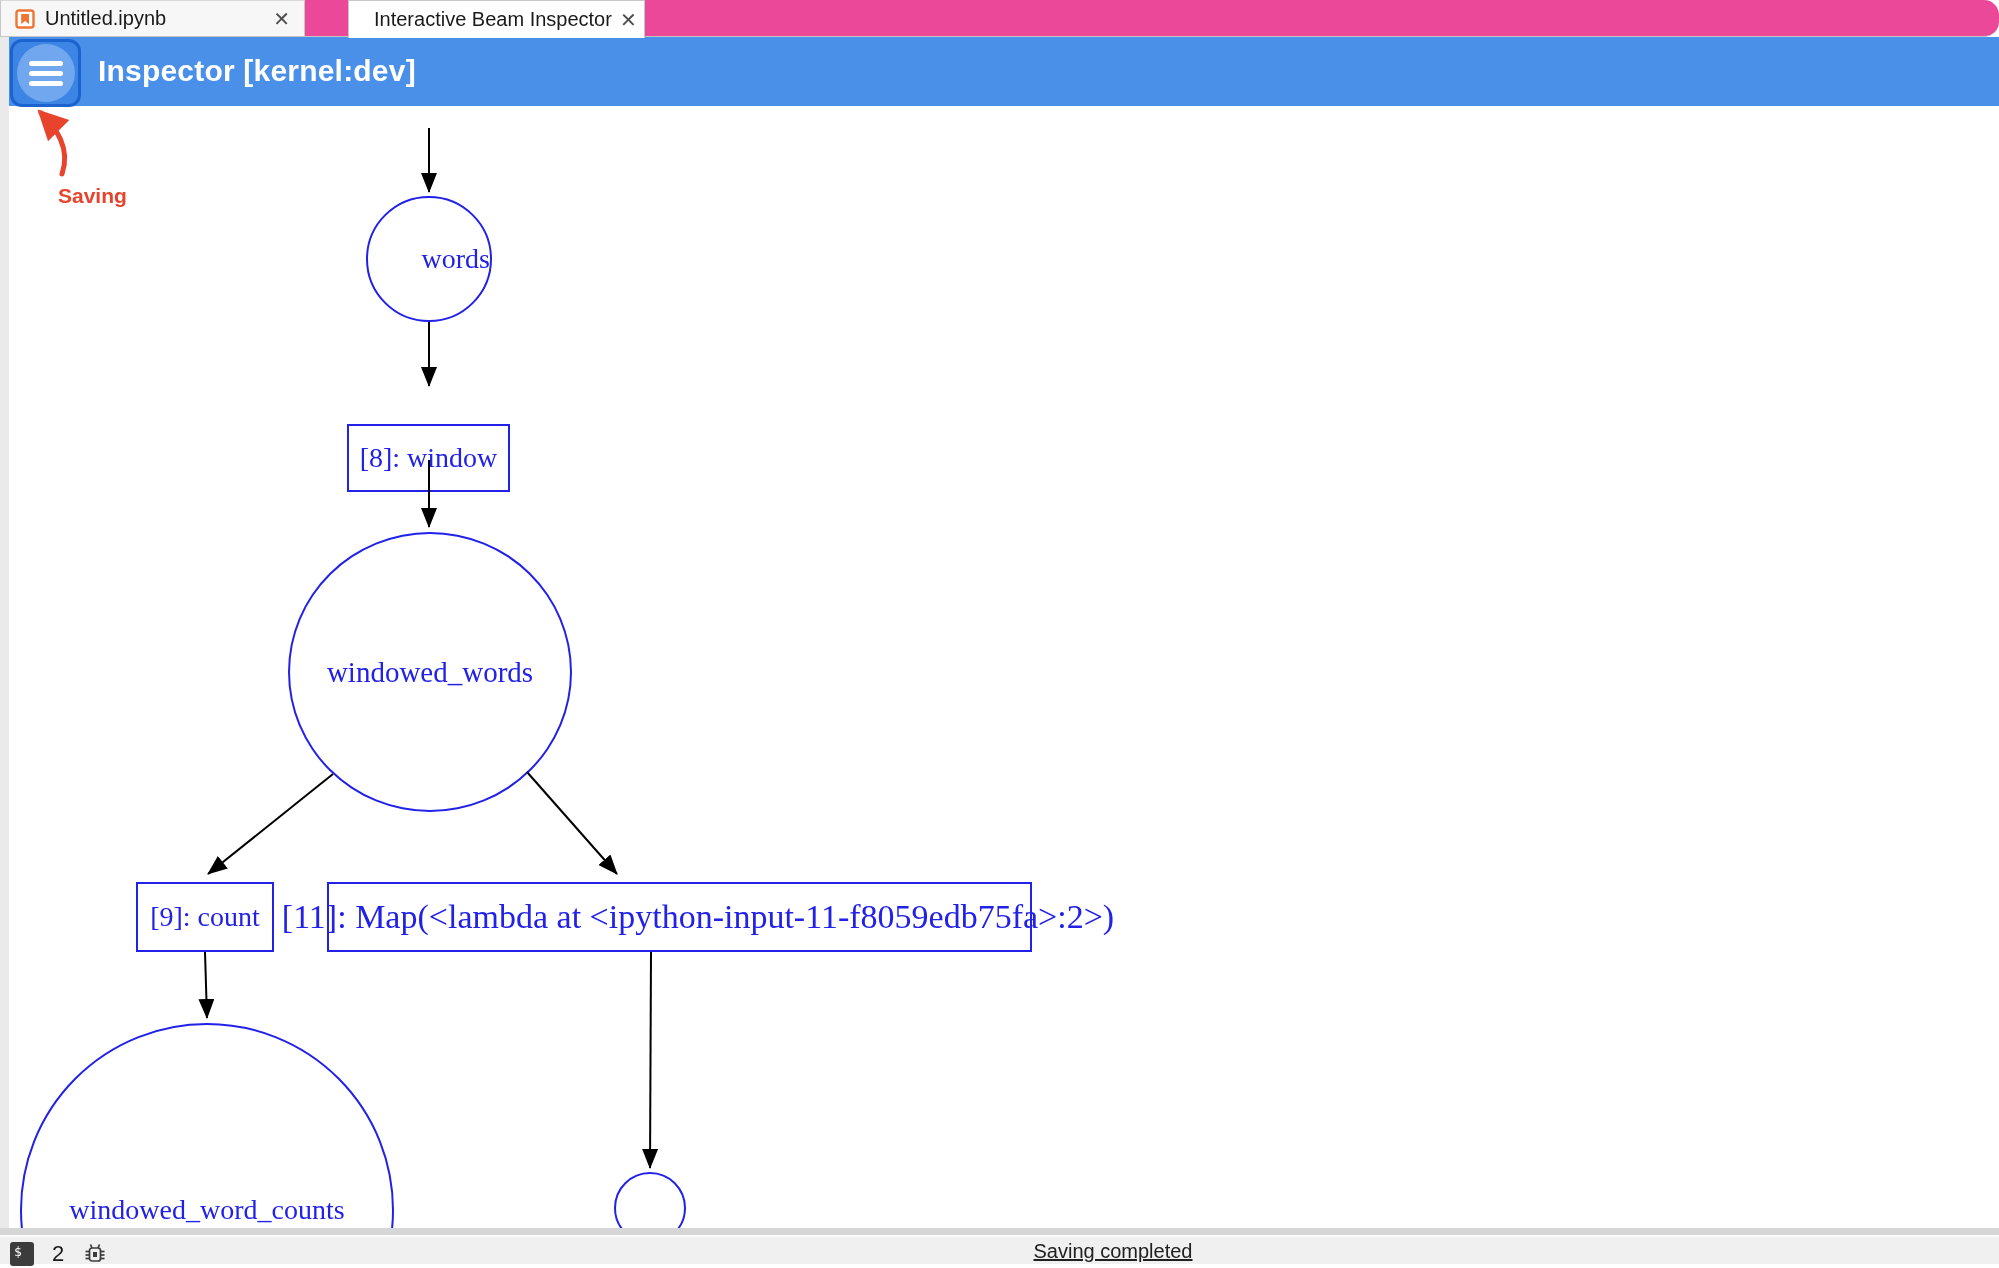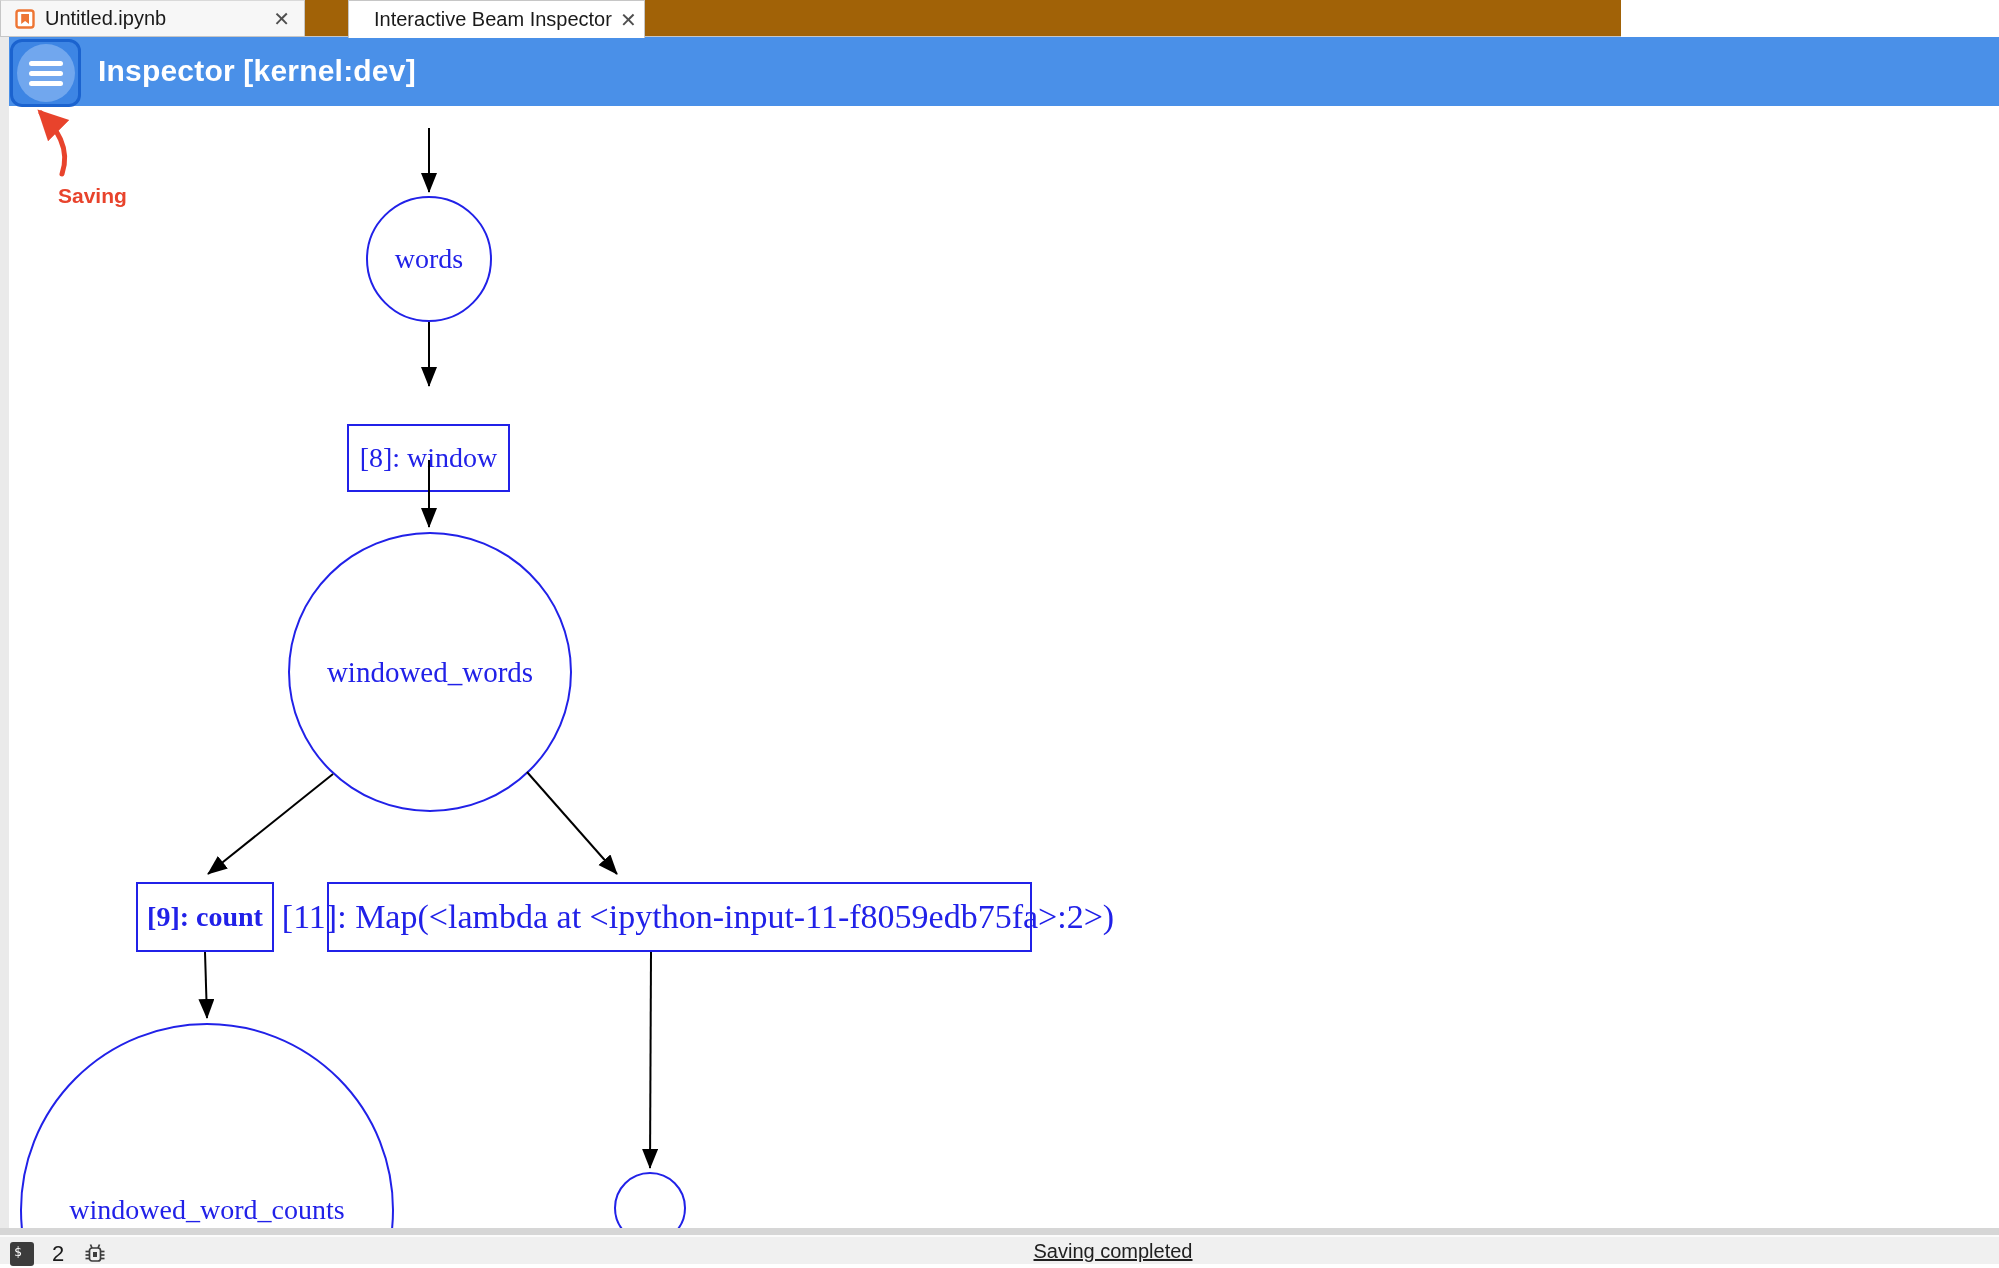--- a/index.html
+++ b/index.html
@@ -1,21 +1,21 @@
 <!DOCTYPE html>
 <html><head>
 <meta charset="utf-8">
 <style>
   * { margin:0; padding:0; box-sizing:border-box; }
   html,body { width:1999px; height:1268px; overflow:hidden; background:#ffffff;
               font-family:"Liberation Sans", sans-serif; position:relative; }
 
   
-  .tabbar { position:absolute; left:0; top:0; width:1621px; height:37px; background:#a16207;
-            border-bottom:1px solid #c6c6c6; z-index:5; }
+  .tabbar { position:absolute; left:0; top:0; width:1999px; height:37px; background:#ec4899;
+            border-bottom:1px solid #c6c6c6; z-index:5;border-radius:15px; }
   .tab { position:absolute; top:0; height:37px; display:flex; align-items:center; }
   .tab1 { left:0; width:305px; background:#f7f7f7; border:1px solid #c6c6c6; border-top-color:#d9d9d9; }
   .tab2 { left:348px; width:297px; background:#ffffff; border:1px solid #c6c6c6; border-bottom:none;
           height:38px; z-index:6; }
   .tab-label { font-size:20px; color:#1a1a1a; white-space:nowrap; }
   .tab1 .tab-label { margin-left:10px; }
   .tab2 .tab-label { margin-left:25px; }
   .tab-close { margin-left:auto; margin-right:14px; font-size:20px; color:#4f4f4f; cursor:pointer;
                line-height:1; font-weight:400; }
   .tab2 .tab-close { margin-right:10px; margin-left:8px; }
@@ -39,24 +39,24 @@
   .toggled-label { position:absolute; left:58px; top:184px; color:#e8432c; font-size:21px; font-weight:700; z-index:8; }
 
   
   .canvas { position:absolute; left:9px; top:106px; width:1990px; height:1122px; background:#ffffff;
             overflow:hidden; z-index:2; }
   .edges-svg { position:absolute; left:0; top:0; width:1999px; height:1268px; z-index:3; pointer-events:none; }
   .node { position:absolute; border:2px solid #2121e8; color:#2121e8;
           font-family:"Liberation Serif", serif; display:flex; align-items:center; justify-content:center;
           background:transparent; white-space:nowrap; z-index:4; cursor:pointer; }
   .node.circle { border-radius:50%; }
-  .n-words   { left:357px; top:90px;  width:126px; height:126px; font-size:28px; }
+  .n-words   { left:357px; top:90px;  width:126px; height:126px; font-size:28px;justify-content:flex-end; }
   .n-window  { left:338px; top:286px; width:163px; height:68px;  font-size:28px;margin-top:32px; }
   .n-wwords  { left:279px; top:426px; width:284px; height:280px; font-size:29px; }
-  .n-count   { left:127px; top:776px; width:138px; height:70px;  font-size:28px;font-weight:bold; }
+  .n-count   { left:127px; top:776px; width:138px; height:70px;  font-size:28px; }
   .n-map     { left:318px; top:776px; width:705px; height:70px;  font-size:34px;padding-left:37px; }
   .n-wwcounts{ left:11px;  top:917px; width:374px; height:374px; font-size:28px; }
   .n-result  { left:605px; top:1066px; width:72px; height:72px; }
 
   
   .bottom-strip  { position:absolute; left:0; top:1228px; width:1999px; height:7px;  background:#d6d6d6; z-index:5; }
   .bottom-line   { position:absolute; left:0; top:1235px; width:1999px; height:2px;  background:#fbfbfb; z-index:5; }
   .statusbar     { position:absolute; left:0; top:1237px; width:1999px; height:27px; background:#f0f0f0; z-index:5; }
   .status-left { position:absolute; left:10px; top:1242px; height:24px; display:flex; align-items:center;
                  gap:18px; z-index:6; }

